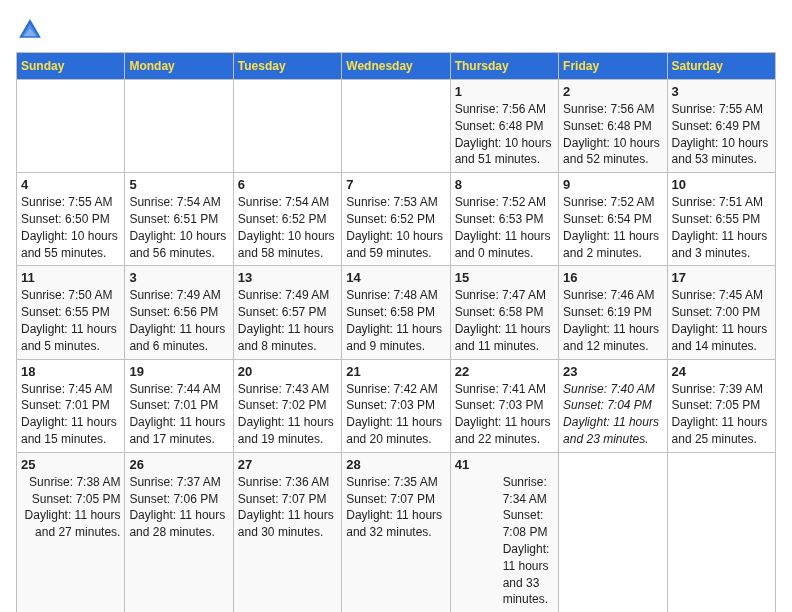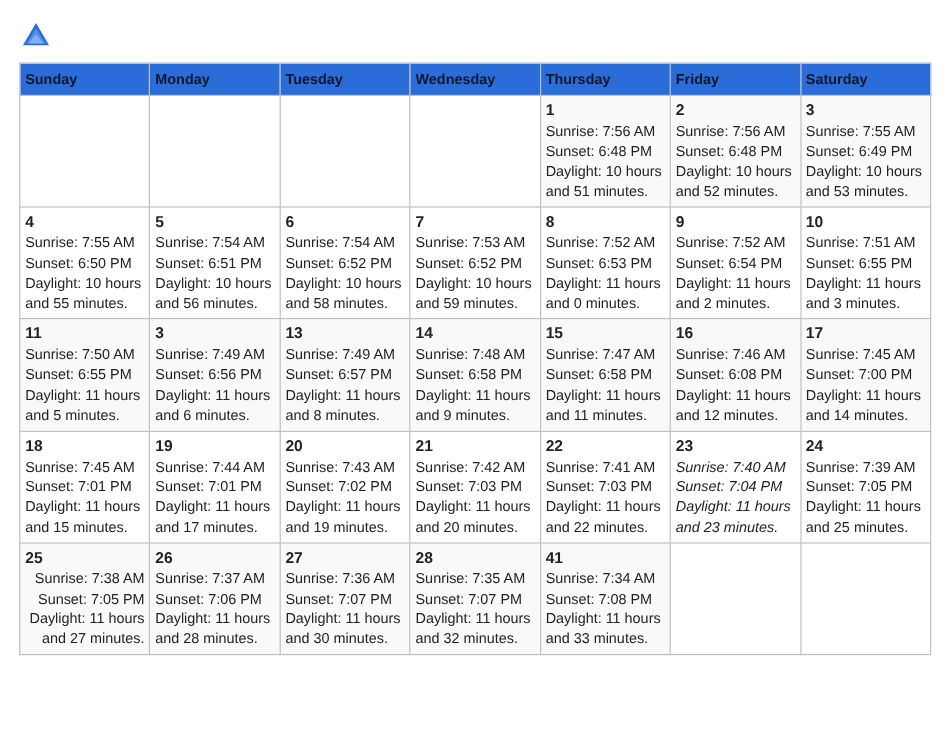--- a/index.html
+++ b/index.html
@@ -45,21 +45,21 @@
       font-size: 14px;
       color: #444;
     }
     table {
       width: 100%;
       border-collapse: collapse;
       table-layout: fixed;
     }
     thead tr th {
       background: #2a6dd9;
-      color: #0f172a;
+      color: #fde047;
       font-size: 12px;
       font-weight: bold;
       padding: 6px 4px;
       text-align: left;
       border: 1px solid #c0c0c0;
     }
     tbody tr td {
       vertical-align: top;
       border: 1px solid #c0c0c0;
       padding: 4px;
@@ -230,21 +230,21 @@
         <td>
           <span class="day-number">15</span>
           <div class="day-info" style="white-space: pre-line;">Sunrise: 7:47 AM
 Sunset: 6:58 PM
 Daylight: 11 hours
 and 11 minutes.</div>
         </td>
         <td>
           <span class="day-number">16</span>
           <div class="day-info" style="white-space: pre-line;">Sunrise: 7:46 AM
-Sunset: 6:08 PM
+Sunset: 6:19 PM
 Daylight: 11 hours
 and 12 minutes.</div>
         </td>
         <td>
           <span class="day-number">17</span>
           <div class="day-info" style="white-space: pre-line;">Sunrise: 7:45 AM
 Sunset: 7:00 PM
 Daylight: 11 hours
 and 14 minutes.</div>
         </td>
@@ -324,21 +324,21 @@
         </td>
         <td>
           <span class="day-number">28</span>
           <div class="day-info" style="white-space: pre-line;">Sunrise: 7:35 AM
 Sunset: 7:07 PM
 Daylight: 11 hours
 and 32 minutes.</div>
         </td>
         <td>
           <span class="day-number">41</span>
-          <div class="day-info" style="white-space: pre-line;">Sunrise: 7:34 AM
+          <div class="day-info" style="white-space: pre-line; margin-left: 48px;">Sunrise: 7:34 AM
 Sunset: 7:08 PM
 Daylight: 11 hours
 and 33 minutes.</div>
         </td>
         <td class="empty-cell"></td>
         <td class="empty-cell"></td>
       </tr>
     </tbody>
 </table>
 

